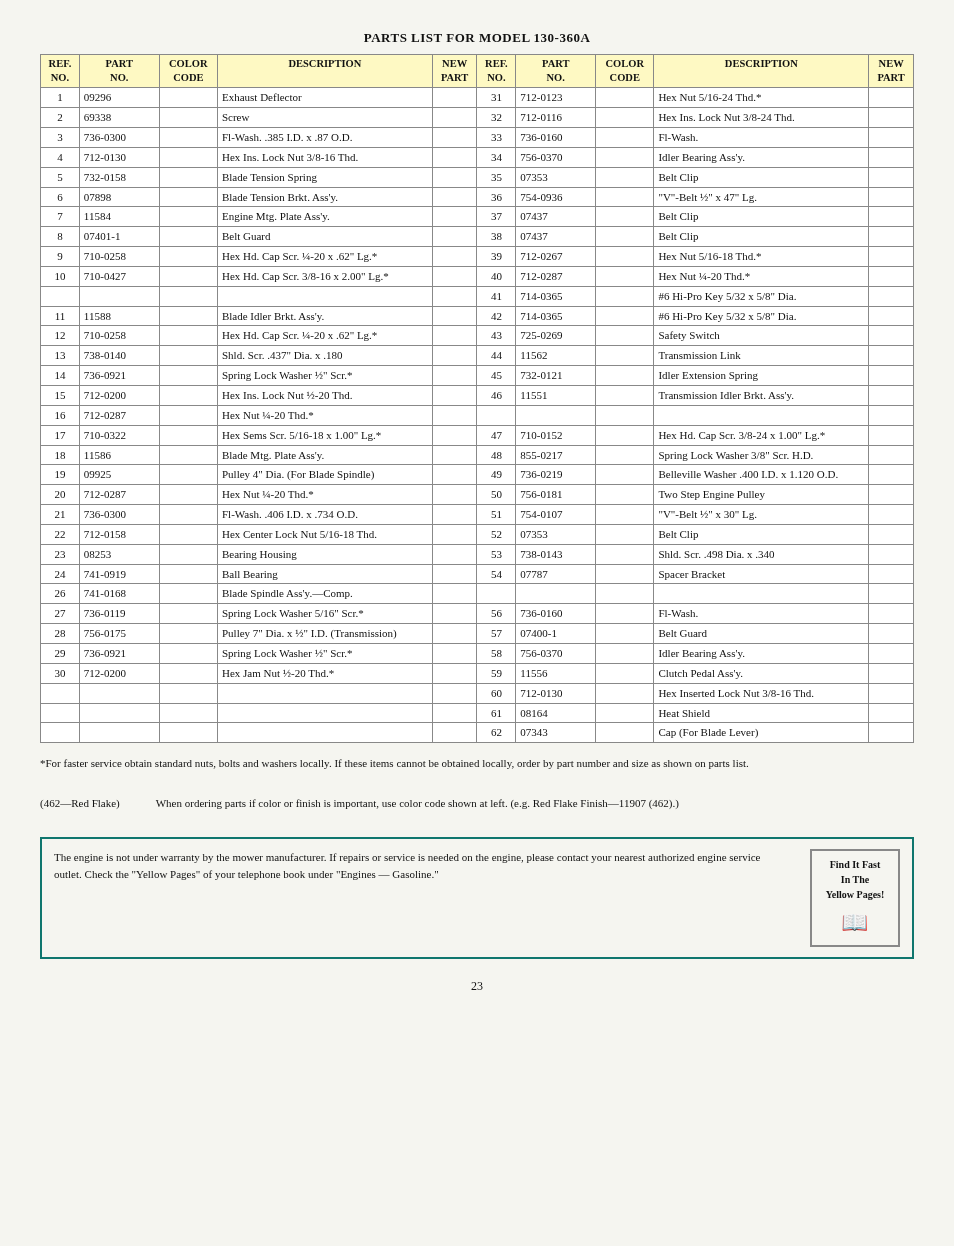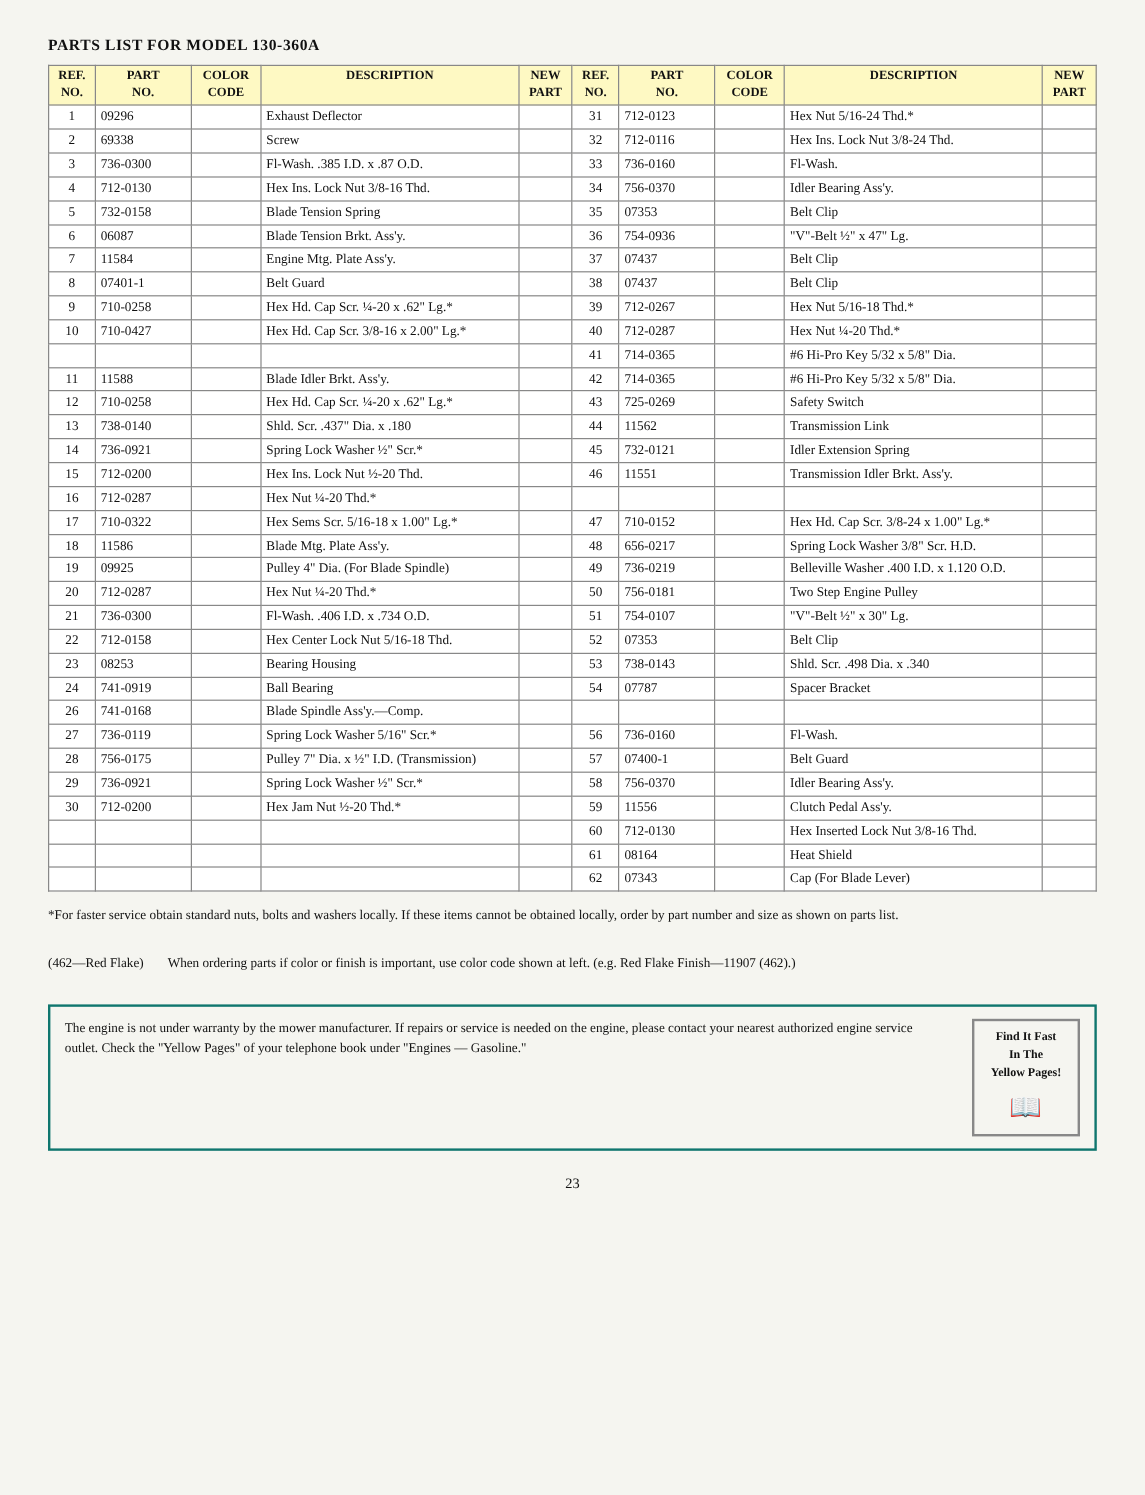--- a/index.html
+++ b/index.html
@@ -6,20 +6,21 @@
     body {
       background: #f5f5f0;
       font-family: 'Times New Roman', Times, serif;
       font-size: 12px;
       color: #111;
       padding: 30px 40px;
       width: 954px;
       min-height: 1246px;
     }
     .page-title {
+      text-align: center;
       font-weight: bold;
       font-size: 13px;
       margin-bottom: 8px;
       letter-spacing: 0.5px;
     }
     .parts-table {
       width: 100%;
       border-collapse: collapse;
       font-size: 11px;
     }
@@ -46,21 +47,21 @@
     td.center { text-align: center; }
     .footer-notes {
       margin-top: 12px;
       font-size: 11px;
       line-height: 1.5;
     }
     .footer-notes p { margin-bottom: 23px; }
     .color-note {
       display: flex;
       align-items: flex-start;
-      gap: 20px;
+      gap: 36px;
       margin-top: 6px;
       font-size: 11px;
     }
     .warranty-box {
       border: 2px solid #0f766e;
       padding: 10px 12px;
       margin-top: 26px;
       display: flex;
       align-items: flex-start;
       gap: 24px;
@@ -163,21 +164,21 @@
       <td>Blade Tension Spring</td>
       <td class="center"></td>
       <td class="center">35</td>
       <td>07353</td>
       <td class="center"></td>
       <td>Belt Clip</td>
       <td class="center"></td>
     </tr>
       <tr>
       <td class="center">6</td>
-      <td>06087</td>
+      <td>07898</td>
       <td class="center"></td>
       <td>Blade Tension Brkt. Ass'y.</td>
       <td class="center"></td>
       <td class="center">36</td>
       <td>754-0936</td>
       <td class="center"></td>
       <td>"V"-Belt ½" x 47" Lg.</td>
       <td class="center"></td>
     </tr>
       <tr>
@@ -324,21 +325,21 @@
       <td>Hex Hd. Cap Scr. 3/8-24 x 1.00" Lg.*</td>
       <td class="center"></td>
     </tr>
       <tr>
       <td class="center">18</td>
       <td>11586</td>
       <td class="center"></td>
       <td>Blade Mtg. Plate Ass'y.</td>
       <td class="center"></td>
       <td class="center">48</td>
-      <td>656-0217</td>
+      <td>855-0217</td>
       <td class="center"></td>
       <td>Spring Lock Washer 3/8" Scr. H.D.</td>
       <td class="center"></td>
     </tr>
       <tr>
       <td class="center">19</td>
       <td>09925</td>
       <td class="center"></td>
       <td>Pulley 4" Dia. (For Blade Spindle)</td>
       <td class="center"></td>

